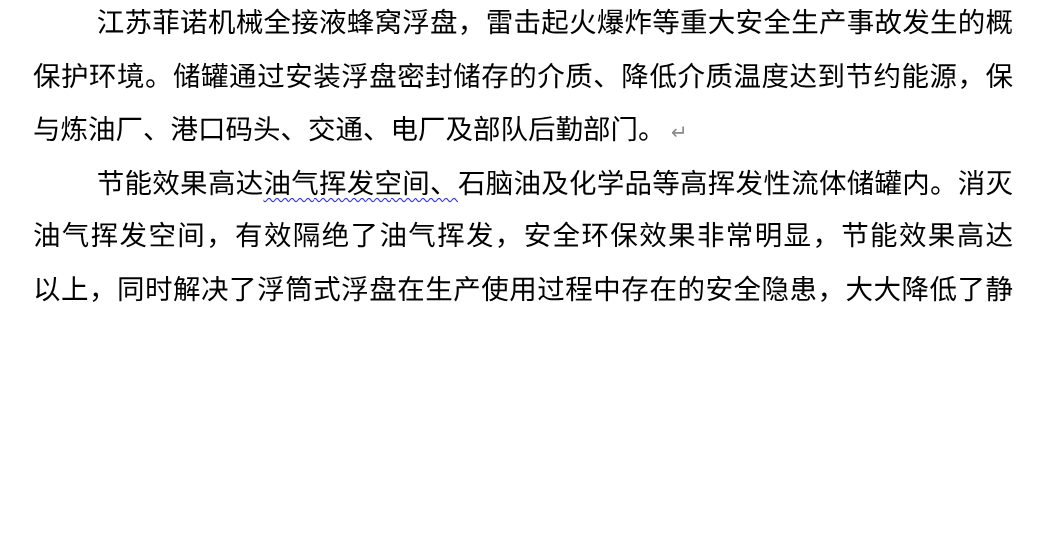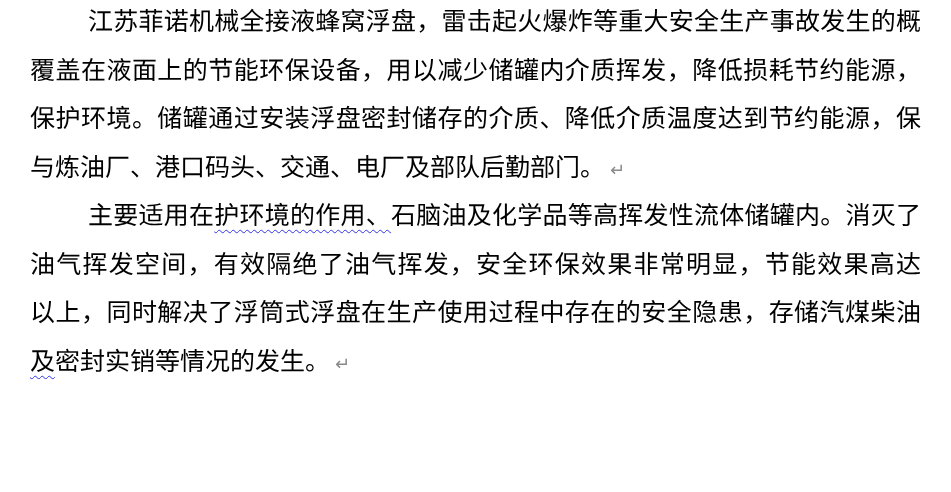--- a/index.html
+++ b/index.html
@@ -50,23 +50,21 @@
     margin-left: 5px;
     vertical-align: baseline;
   }
 </style>
 </head>
 <body>
 
 <main class="doc">
     <div class="paragraph">
       <div class="line indent"><span class="run">江苏菲诺机械全接液蜂窝浮盘，雷击起火爆炸等重大安全生产事故发生的概率</span></div>
-      <div class="line"><span class="run">覆盖在液面上的节能环保设备，用以减少储罐内介质挥发，降低损耗节约能源，</span></div>
       <div class="line"><span class="run">保护环境。储罐通过安装浮盘密封储存的介质、降低介质温度达到节约能源，保</span></div>
       <div class="line no-justify"><span class="run">与炼油厂、港口码头、交通、电厂及部队后勤部门。</span><span class="pmark">↵</span></div>
     </div>
     <div class="paragraph">
-      <div class="line indent"><span class="run">主要适用在</span><span class="run misspelled">护环境的作用、</span><span class="run">石脑油及化学品等高挥发性流体储罐内。消灭了</span></div>
+      <div class="line indent"><span class="run">节能效果高达</span><span class="run misspelled">油气挥发空间、</span><span class="run">石脑油及化学品等高挥发性流体储罐内。消灭了</span></div>
       <div class="line"><span class="run">油气挥发空间，有效隔绝了油气挥发，安全环保效果非常明显，节能效果高达 99%</span></div>
-      <div class="line"><span class="run">以上，同时解决了浮筒式浮盘在生产使用过程中存在的安全隐患，存储汽煤柴油</span></div>
-      <div class="line no-justify"><span class="run misspelled">及</span><span class="run">密封实销等情况的发生。</span><span class="pmark">↵</span></div>
+      <div class="line"><span class="run">以上，同时解决了浮筒式浮盘在生产使用过程中存在的安全隐患，大大降低了静</span></div>
     </div>
   </main>
 
 </body></html>

